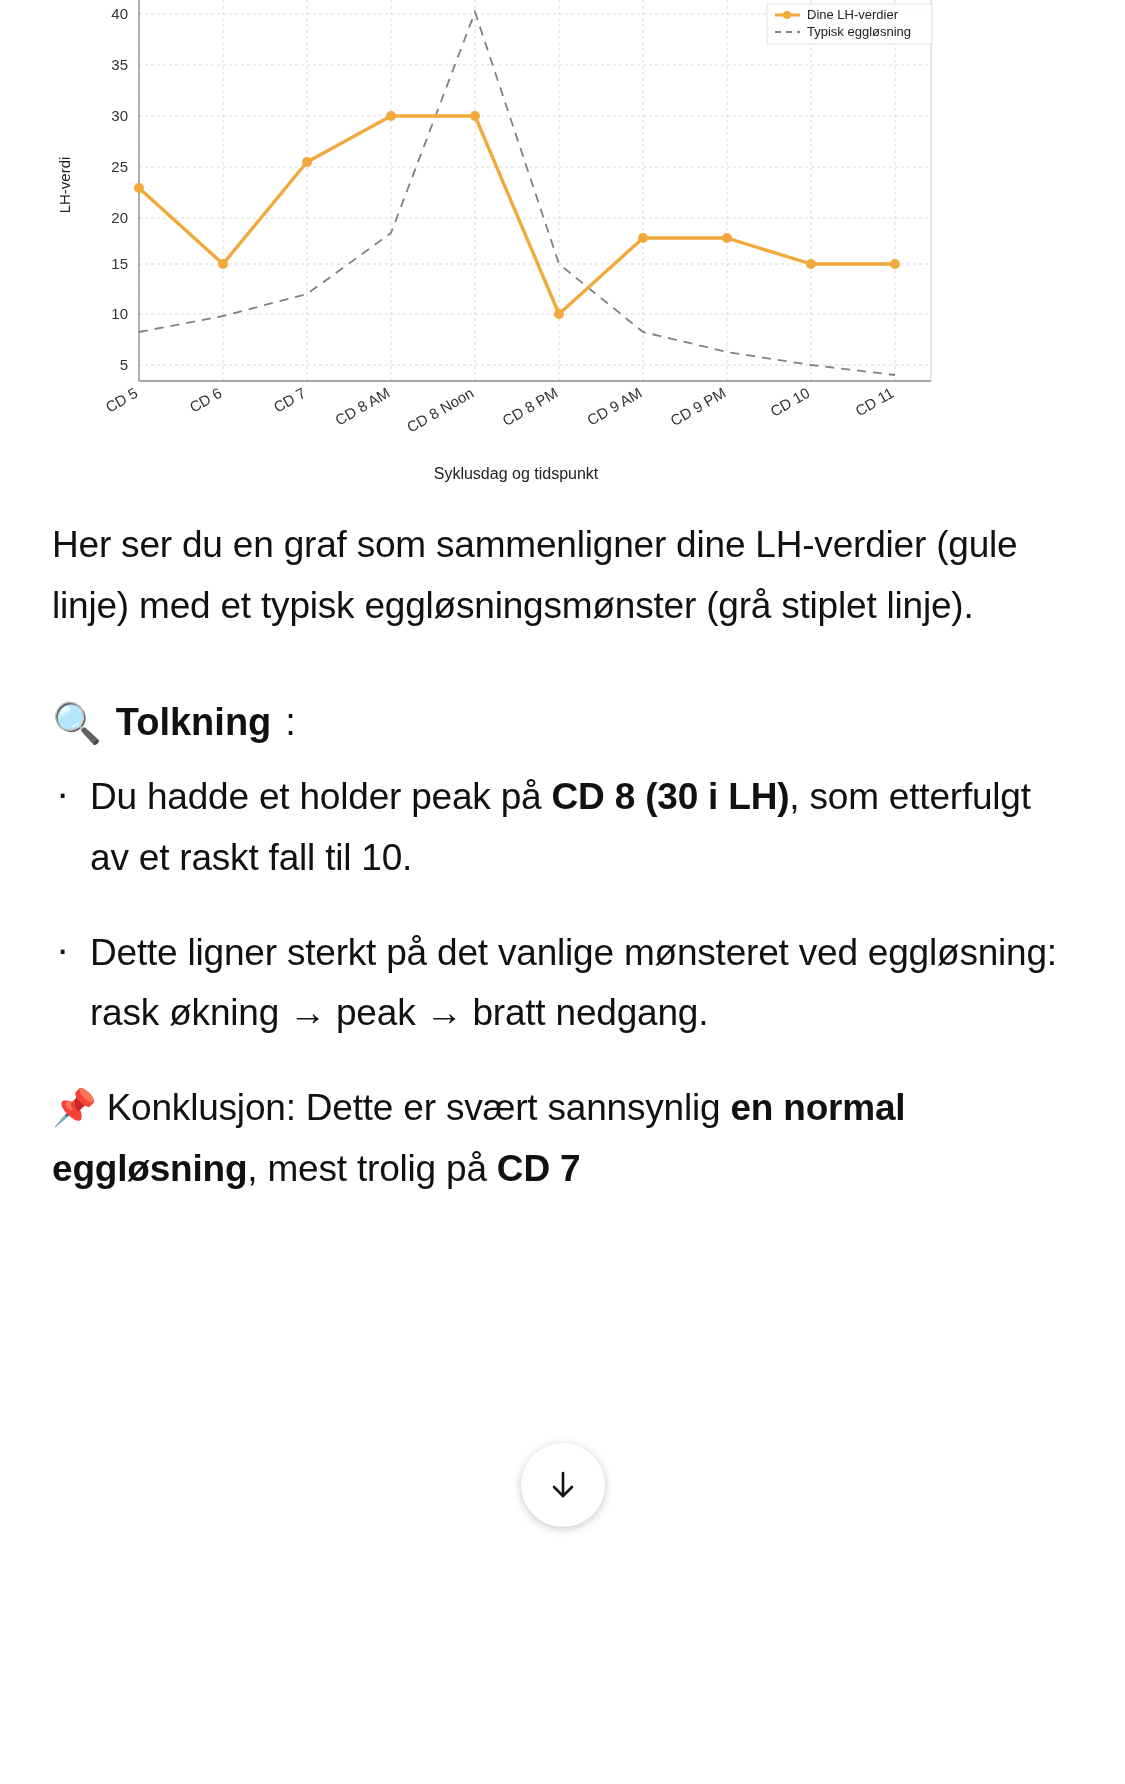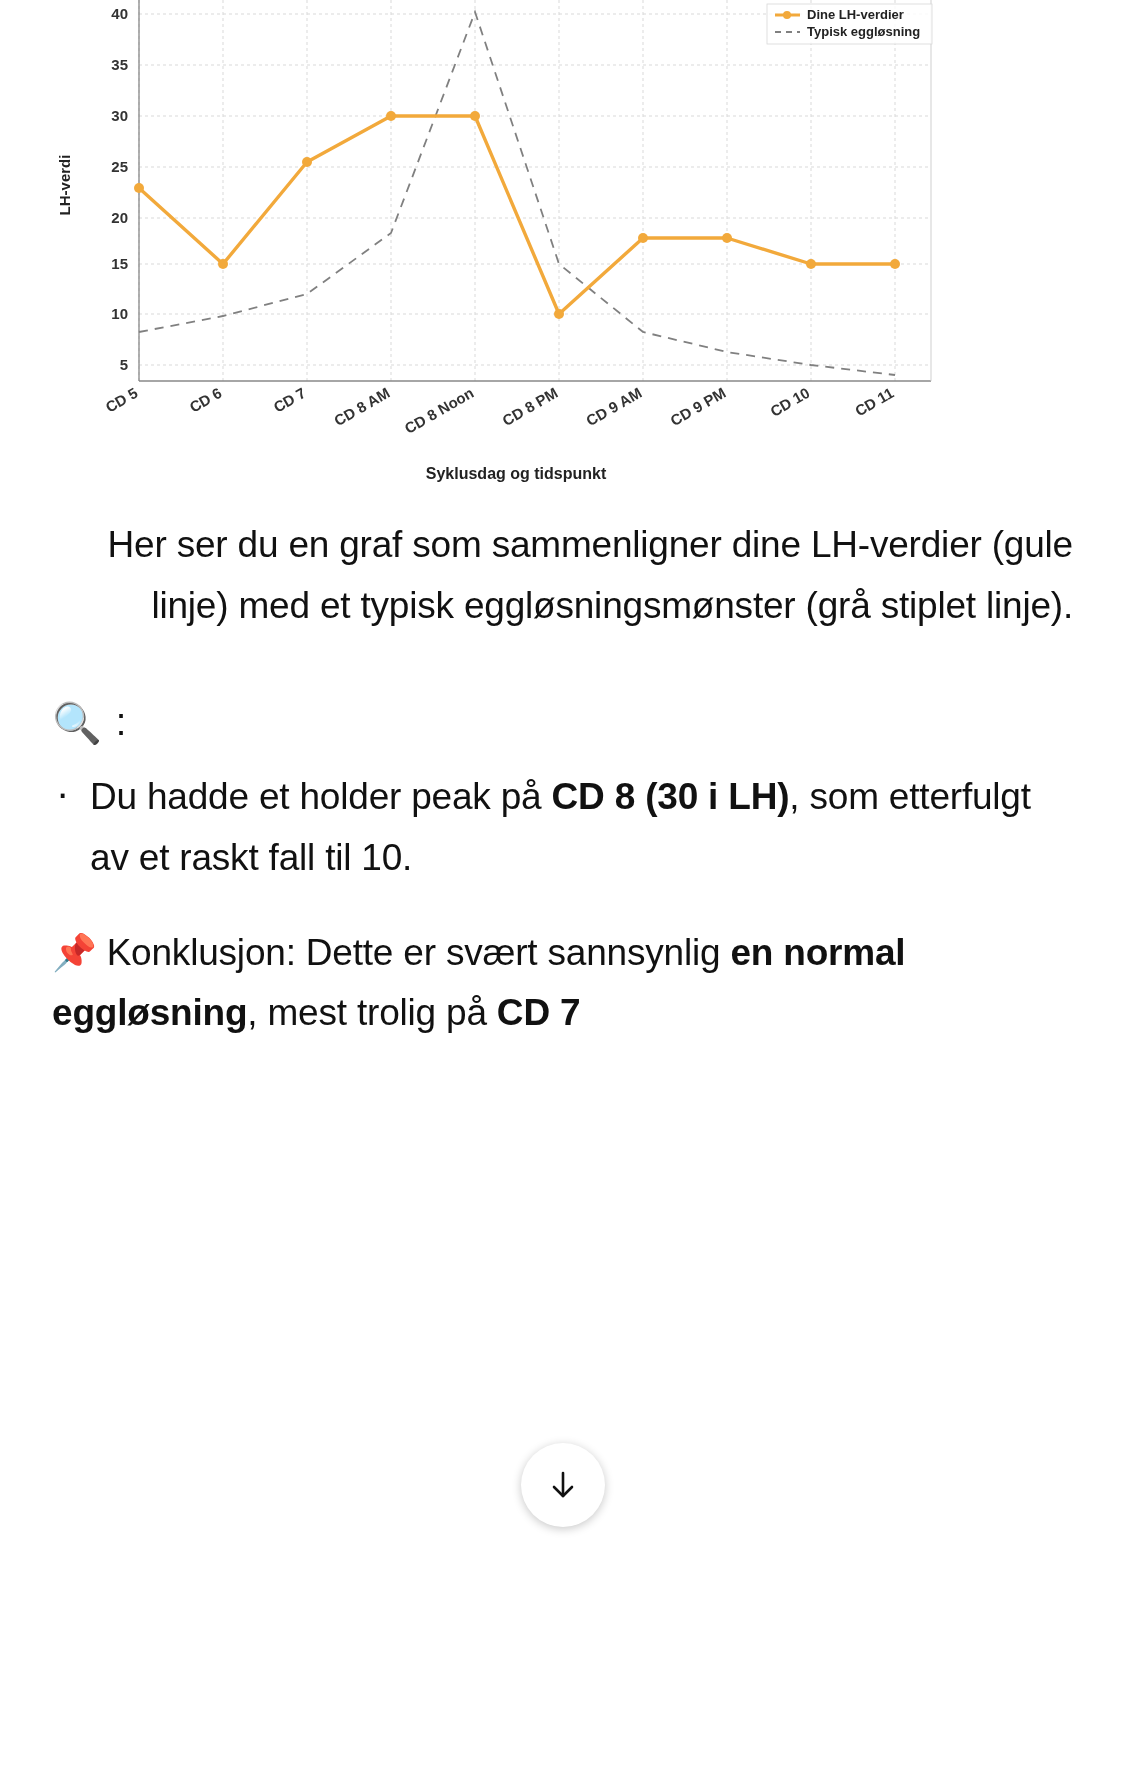--- a/index.html
+++ b/index.html
@@ -15,38 +15,36 @@
     font-family: "Liberation Sans", sans-serif;
     color: #111111;
   }
 
   
   .chart-wrap {
     position: relative;
     width: 1125px;
     height: 500px;
     box-sizing: border-box;
-    font-weight: bold;
   }
   .chart-svg {
     display: block;
   }
 
   
   .prose {
     padding: 0 52px 0 52px;
     box-sizing: border-box;
   }
   .para {
     font-size: 37px;
     line-height: 1.65;
     letter-spacing: -0.2px;
     color: #111111;
     margin: 14px 0 0 0;
-    text-align: right;
   }
   .section-head {
     display: flex;
     align-items: center;
     gap: 14px;
     margin: 60px 0 18px 0;
     font-size: 37px;
     line-height: 1.4;
   }
   .section-head .head-emoji {
@@ -205,26 +203,30 @@
     </g>
   </svg>
 </div>
 
 <div class="prose">
 
   <p class="para">Her ser du en graf som sammenligner dine LH-verdier (gule linje) med et typisk eggløsningsmønster (grå stiplet linje).</p>
 
   <div class="section-head">
     <span class="head-emoji">🔍</span>
+    <span class="head-text">Tolkning</span>
     <span class="head-colon">:</span>
   </div>
 
   <ul class="bullets">
     <li>
       <span>Du hadde et holder peak på </span><b>CD 8 (30 i LH)</b><span>, som etterfulgt av et raskt fall til 10.</span>
+    </li>
+    <li>
+      <span>Dette ligner sterkt på det vanlige mønsteret ved eggløsning: rask økning → peak → bratt nedgang.</span>
     </li>
   </ul>
 
   <p class="conclusion">
     <span class="pin">📌</span><span>Konklusjon: Dette er svært sannsynlig </span><b class="conclusion-strong">en normal eggløsning</b><span>, mest trolig på </span><b class="conclusion-strong">CD 7</b>
   </p>
 </div>
 
 <button class="scroll-down-btn">
   <svg width="40" height="40" viewBox="0 0 40 40">

